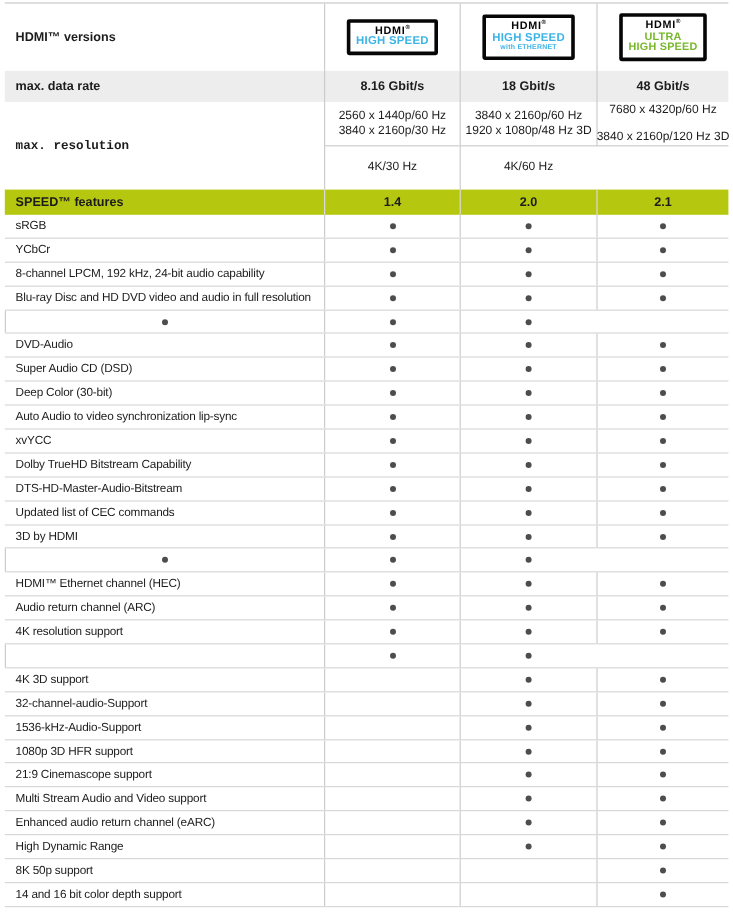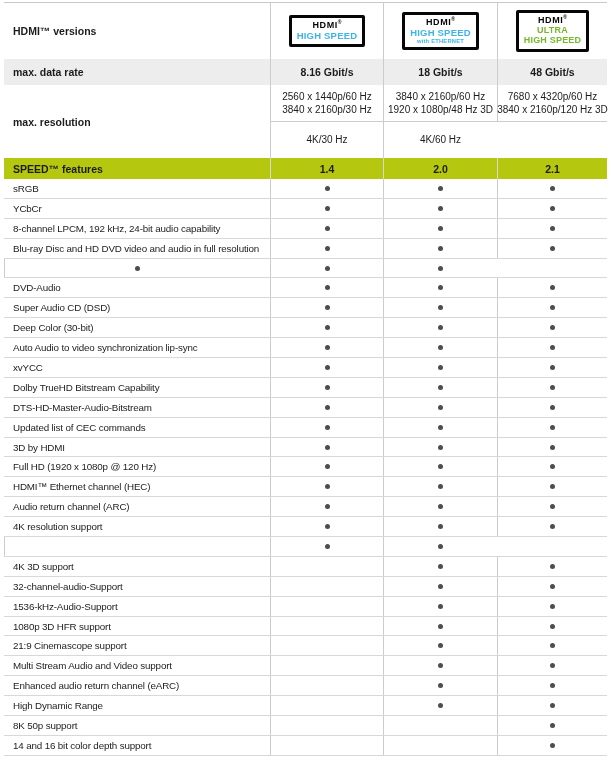--- a/index.html
+++ b/index.html
@@ -83,22 +83,22 @@
     background: #ededed;
     font-weight: bold;
     font-size: 10.5px;
   }
 
   
   .row-resolution {
     height: 73px;
     grid-template-rows: 37px 36px;
   }
-  .res-label { grid-column: 1; grid-row: 1 / span 2; }
-  .c2 { grid-column: 2; } .c3 { grid-column: 3; } .c4 { grid-column: 4; }
+  .res-label { grid-column: 1; grid-row: 1 / span 2; font-family: Liberation Mono, monospace; }
+  .c2 { grid-column: 2; } .c3 { grid-column: 3; } .c4 { grid-column: 4; justify-content: space-between; }
   .r1 { grid-row: 1; border-bottom: 1px solid #cccccc; }
   .r2 { grid-row: 2; }
   .res-line { font-size: 10px; line-height: 13.5px; white-space: nowrap; }
 
   
   .row-features {
     height: 21px;
     background: #b5c70f;
     font-weight: bold;
     font-size: 10.5px;
@@ -351,21 +351,20 @@
             <span class="dot" style="background: rgb(77, 77, 77);"></span>
           </div>
           <div class="cell data-cell">
             <span class="dot" style="background: rgb(77, 77, 77);"></span>
           </div>
           <div class="cell data-cell">
             <span class="dot" style="background: rgb(77, 77, 77);"></span>
           </div>
         </div>
         <div class="row feature-row">
-          <div class="cell label-cell">Full HD (1920 x 1080p @ 120 Hz)</div>
           <div class="cell data-cell">
             <span class="dot" style="background: rgb(77, 77, 77);"></span>
           </div>
           <div class="cell data-cell">
             <span class="dot" style="background: rgb(77, 77, 77);"></span>
           </div>
           <div class="cell data-cell">
             <span class="dot" style="background: rgb(77, 77, 77);"></span>
           </div>
         </div>

